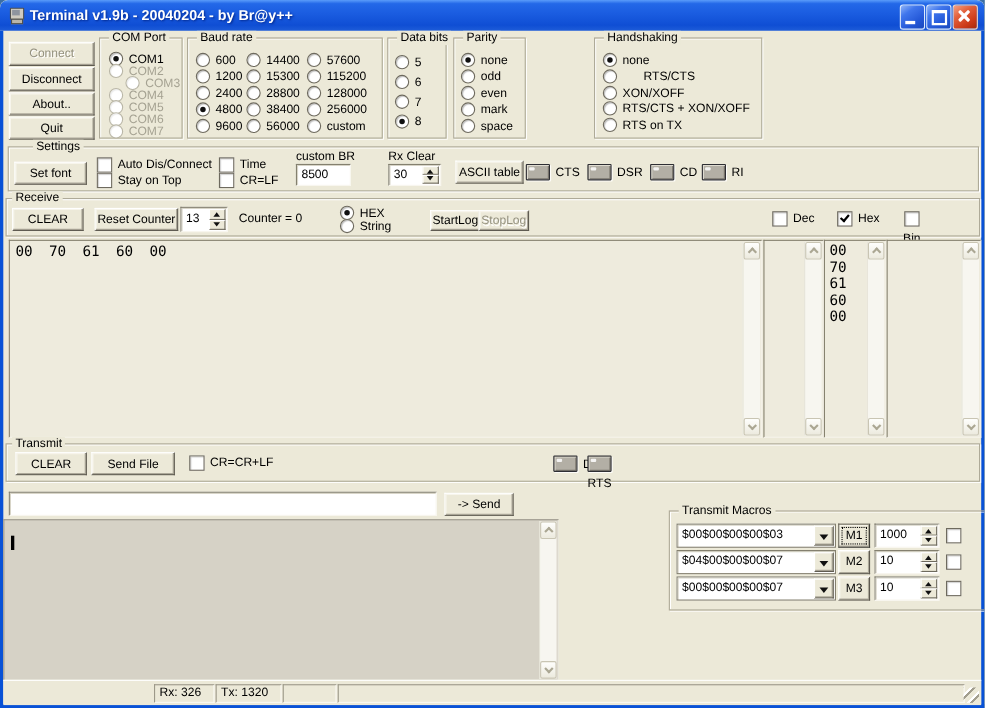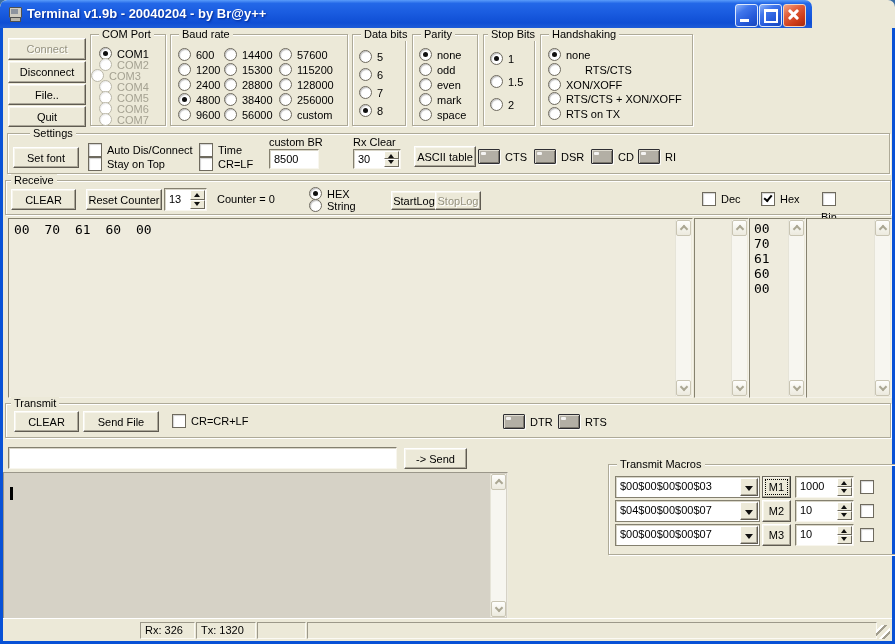--- a/index.html
+++ b/index.html
@@ -1,20 +1,20 @@
 <!DOCTYPE html>
 <html><head>
 <meta charset="utf-8">
 <style>
   html,body{margin:0;padding:0;background:#3A6EA5;}
   body{font-family:"Liberation Sans",sans-serif;font-size:11px;color:#000;}
   #win{position:relative;width:895px;height:644px;background:#ECE9D8;overflow:hidden;border-radius:7px 7px 0 0;}
 
   
-  #titlebar{position:absolute;left:0;top:0;width:812px;height:28px;border-radius:7px 7px 0 0;
+  #titlebar{position:absolute;left:0;top:0;width:895px;height:28px;border-radius:7px 7px 0 0;
     background:linear-gradient(180deg,#5A9CFA 0%,#2368E8 12%,#1A5CE0 45%,#0F4ED4 82%,#1E5CD8 100%);}
   .title-text{position:absolute;left:27px;top:6px;color:#fff;font-weight:bold;font-size:13px;
     text-shadow:1px 1px 2px #00268C;white-space:nowrap;}
   .appicon{position:absolute;left:7px;top:6px;width:16px;height:16px;}
   .appicon .mon{position:absolute;left:2px;top:1px;width:11px;height:9px;background:#CFCBC0;border:1px solid #50504E;border-radius:1px;}
   .appicon .scr{position:absolute;left:4px;top:3px;width:7px;height:5px;background:#8E949E;}
   .appicon .base{position:absolute;left:3px;top:11px;width:9px;height:3px;background:#B9B5AA;border:1px solid #50504E;}
   .wbtn{position:absolute;top:4px;width:21px;height:21px;border-radius:3px;}
   .wbtn.blue{background:linear-gradient(145deg,#8FB4F8 0%,#4076EC 30%,#2458D8 68%,#1A48BC 100%);border:1px solid #DDE9FC;}
   .wbtn.red{background:linear-gradient(145deg,#F4A284 0%,#E2603C 35%,#CC3A18 72%,#A42A0E 100%);border:1px solid #F2D4C0;}
@@ -113,37 +113,37 @@
   <div class="edge" style="right:0;top:28px;width:3px;height:616px;"></div>
   <div class="edge" style="left:0;bottom:0;width:895px;height:4px;"></div>
 
   <div class="btn dis" style="left:8px;top:38px;width:76px;height:20px;">
       <span>Connect</span>
     </div>
   <div class="btn" style="left:8px;top:61px;width:76px;height:20px;">
       <span>Disconnect</span>
     </div>
   <div class="btn" style="left:8px;top:84px;width:76px;height:19px;">
-      <span>File..</span>
+      <span>About..</span>
     </div>
   <div class="btn" style="left:8px;top:106px;width:76px;height:19px;">
       <span>Quit</span>
     </div>
 
   <div class="group" style="left:90px;top:34px;width:74px;height:90px;">
     <span class="glabel">COM Port</span>
     <div class="row" style="left:8px;top:12px;">
         <span class="radio checked"></span>
         <span class="lbl">COM1</span>
       </div>
     <div class="row dis" style="left:8px;top:23px;">
         <span class="radio"></span>
         <span class="lbl">COM2</span>
       </div>
-    <div class="row dis" style="left:0;top:34px;">
+    <div class="row dis" style="left:23px;top:34px;">
         <span class="radio"></span>
         <span class="lbl">COM3</span>
       </div>
     <div class="row dis" style="left:8px;top:45px;">
         <span class="radio"></span>
         <span class="lbl">COM4</span>
       </div>
     <div class="row dis" style="left:8px;top:56px;">
         <span class="radio"></span>
         <span class="lbl">COM5</span>
@@ -259,35 +259,20 @@
     <div class="row" style="left:6px;top:58px;">
         <span class="radio"></span>
         <span class="lbl">mark</span>
       </div>
     <div class="row" style="left:6px;top:73px;">
         <span class="radio"></span>
         <span class="lbl">space</span>
       </div>
   </div>
 
-  <div class="group" style="left:483px;top:34px;width:50px;height:90px;">
-    <span class="glabel" style="left:4px;">Stop Bits</span>
-    <div class="row" style="left:6px;top:17px;">
-        <span class="radio checked"></span>
-        <span class="lbl">1</span>
-      </div>
-    <div class="row" style="left:6px;top:40px;">
-        <span class="radio"></span>
-        <span class="lbl">1.5</span>
-      </div>
-    <div class="row" style="left:6px;top:63px;">
-        <span class="radio"></span>
-        <span class="lbl">2</span>
-      </div>
-  </div>
 
   <div class="group" style="left:540px;top:34px;width:151px;height:90px;">
     <span class="glabel">Handshaking</span>
     <div class="row" style="left:7px;top:13px;">
         <span class="radio checked"></span>
         <span class="lbl">none</span>
       </div>
     <div class="row" style="left:7px;top:28px;gap:24px;">
         <span class="radio"></span>
         <span class="lbl">RTS/CTS</span>
@@ -444,21 +429,21 @@
         <span>Send File</span>
       </div>
     <div class="row" style="left:166px;top:10px;">
         <span class="cb"></span>
         <span class="lbl">CR=CR+LF</span>
       </div>
     <div class="row" style="left:497px;top:10px;">
         <span class="led"></span>
         <span class="lbl">DTR</span>
       </div>
-    <div class="row" style="left:552px;top:10px;">
+    <div class="row" style="left:528px;top:10px;flex-direction:column;">
         <span class="led"></span>
         <span class="lbl">RTS</span>
       </div>
   </div>
 
   <div class="sunken" style="left:8px;top:447px;width:387px;height:20px;">
       <span class="fieldtext"></span>
     </div>
   <div class="btn" style="left:404px;top:448px;width:61px;height:19px;">
       <span>-&gt; Send</span>

